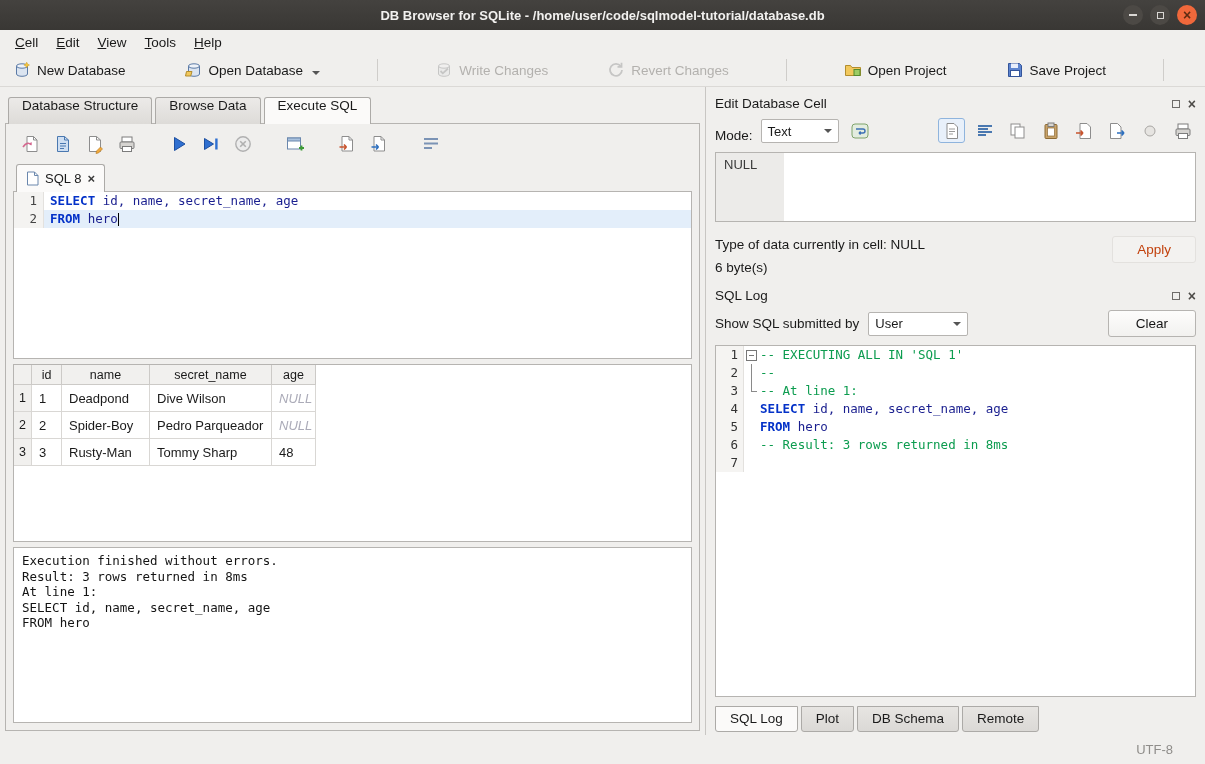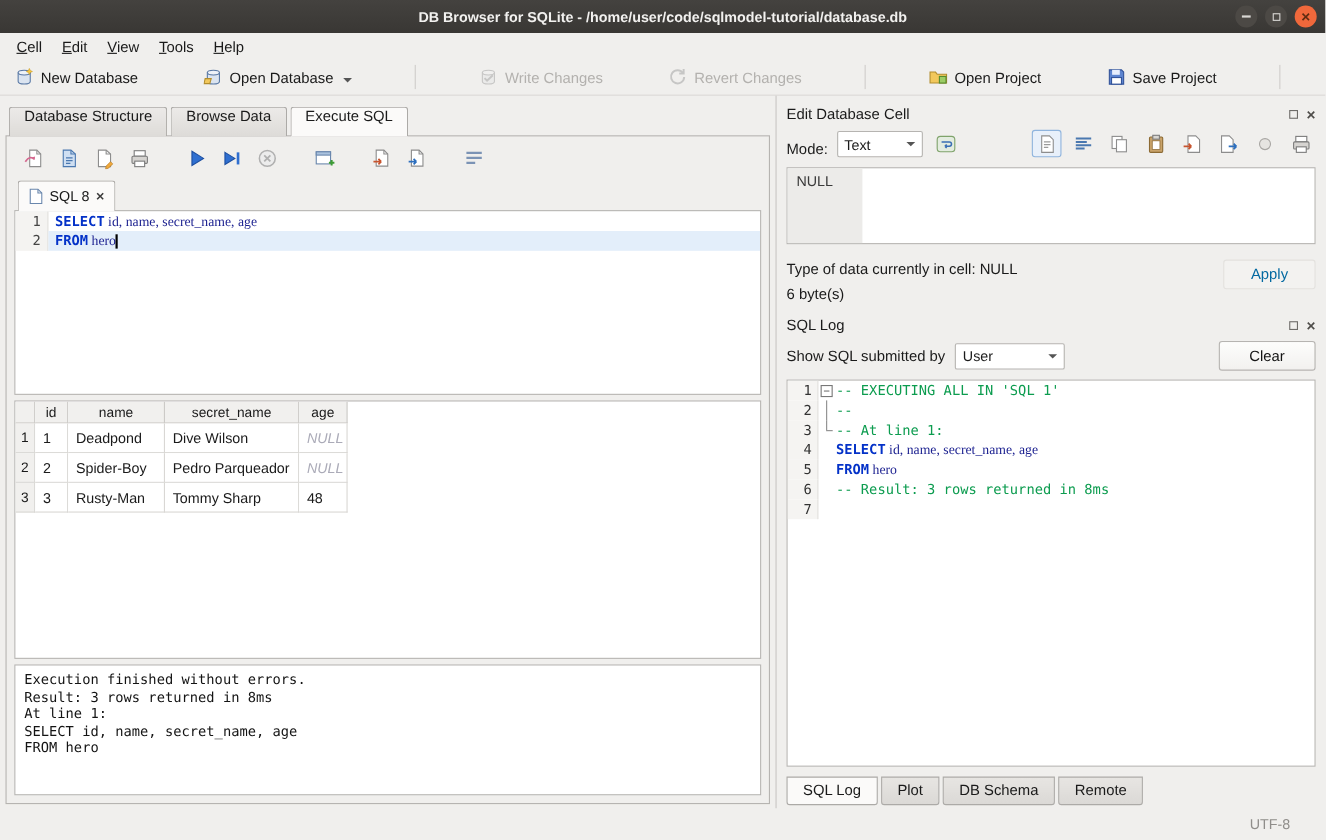--- a/index.html
+++ b/index.html
@@ -46,26 +46,26 @@
   .sqltab { display:flex; align-items:center; gap:6px; background:#FBFAF9; border:1px solid #ACAAA7; border-bottom:none; border-radius:3px 3px 0 0; padding:3px 9px; font-size:13px; position:relative; top:1px; z-index:2; margin-left:3px; }
   .close-x { font-weight:bold; color:#3a3a3a; font-size:13px; line-height:1; }
 
   .editor-box { height:168px; flex:none; border:1px solid #B6B4B1; background:#fff; overflow:hidden; font-family:"DejaVu Sans Mono",monospace; font-size:12.5px; }
   .code-line { display:flex; height:18px; line-height:18px; }
   .code-line .gut { width:30px; flex:none; background:#F4F3F1; border-right:1px solid #E3E1DE; text-align:right; padding-right:6px; color:#444; }
   .code-line .code { flex:1; padding-left:6px; white-space:pre; }
   .code-line.current .code { background:#E3EEFA; }
   .caret { display:inline-block; width:1.5px; height:13px; background:#000; vertical-align:middle; }
   .tk-k { color:#0432C8; font-weight:bold; }
-  .tk-i { color:#1A1F8F;font-family:Liberation Serif, serif; }
+  .tk-i { color:#1A1F8F; }
   .tk-c { color:#0C9C4F; }
 
   .splitter { height:5px; flex:none; }
 
-  .grid-box { height:235px; flex:none; border:1px solid #B6B4B1; background:#fff; overflow:hidden; font-size:13px; }
+  .grid-box { height:178px; flex:none; border:1px solid #B6B4B1; background:#fff; overflow:hidden; font-size:13px; }
   .grid-row { display:flex; }
   .gcell { border-right:1px solid #D9D7D4; border-bottom:1px solid #D9D7D4; display:flex; align-items:center; padding:0 7px; height:27px; white-space:nowrap; overflow:hidden; background:#fff; }
   .gcell.gh { background:#F1F0EE; justify-content:center; height:20px; font-size:12.5px; border-color:#CCCAC7; padding:0 2px; }
   .gcell.grh { background:#F1F0EE; justify-content:center; padding:0; font-size:12.5px; }
   .w-g { width:18px; flex:none; }
   .w-id { width:30px; flex:none; }
   .w-name { width:88px; flex:none; }
   .w-sec { width:122px; flex:none; }
   .w-age { width:44px; flex:none; }
   .nullv { color:#ABABB8; font-style:italic; }
@@ -86,21 +86,21 @@
   .combo.user { width:100px; }
   .icon-btn { width:27px; height:25px; display:flex; align-items:center; justify-content:center; border-radius:3px; flex:none; }
   .icon-btn.selected { border:1px solid #8FB4DD; background:#E8F0FA; }
   .cell-icons-right { margin-left:auto; display:flex; gap:6px; align-items:center; }
 
   .cell-editor { margin-top:9px; height:70px; flex:none; border:1px solid #B6B4B1; background:#fff; display:flex; }
   .cell-null-gutter { width:68px; flex:none; background:#ECEBE9; padding:4px 0 0 8px; font-size:13px; color:#3a3a3a; }
 
   .cell-info-row { display:flex; margin-top:11px; flex:none; }
   .cell-info-text { font-size:13.5px; line-height:23px; }
-  .apply-btn { margin-left:auto; align-self:flex-start; margin-top:3px; background:#F3F2F0; color:#0369a1; border:1px solid #E3E1DE; border-radius:3px; padding:5px 24px; font-size:13.5px; }
+  .apply-btn { margin-left:auto; align-self:flex-start; margin-top:3px; background:#F3F2F0; color:#c2410c; border:1px solid #E3E1DE; border-radius:3px; padding:5px 24px; font-size:13.5px; }
 
   .filter-row { display:flex; align-items:center; gap:9px; margin-top:7px; font-size:13.5px; flex:none; }
   .clear-btn { margin-left:auto; background:linear-gradient(#FDFDFC,#F2F1EF); border:1px solid #B6B4B1; border-radius:3px; padding:5px 27px; font-size:13.5px; color:#141414; }
 
   .log-box { flex:1; margin-top:8px; border:1px solid #B6B4B1; background:#fff; overflow:hidden; font-family:"DejaVu Sans Mono",monospace; font-size:12.5px; min-height:0; }
   .log-line { display:flex; height:18px; line-height:18px; }
   .log-line .gut { width:28px; flex:none; background:#F5F4F2; border-right:1px solid #E3E1DE; text-align:right; padding-right:5px; color:#333; }
   .fold { width:14px; flex:none; position:relative; }
   .f-box::before { content:""; position:absolute; left:2px; top:4px; width:9px; height:9px; border:1px solid #777; background:#fff; }
   .f-box::after { content:""; position:absolute; left:5px; top:9px; width:5px; height:1px; background:#777; }

